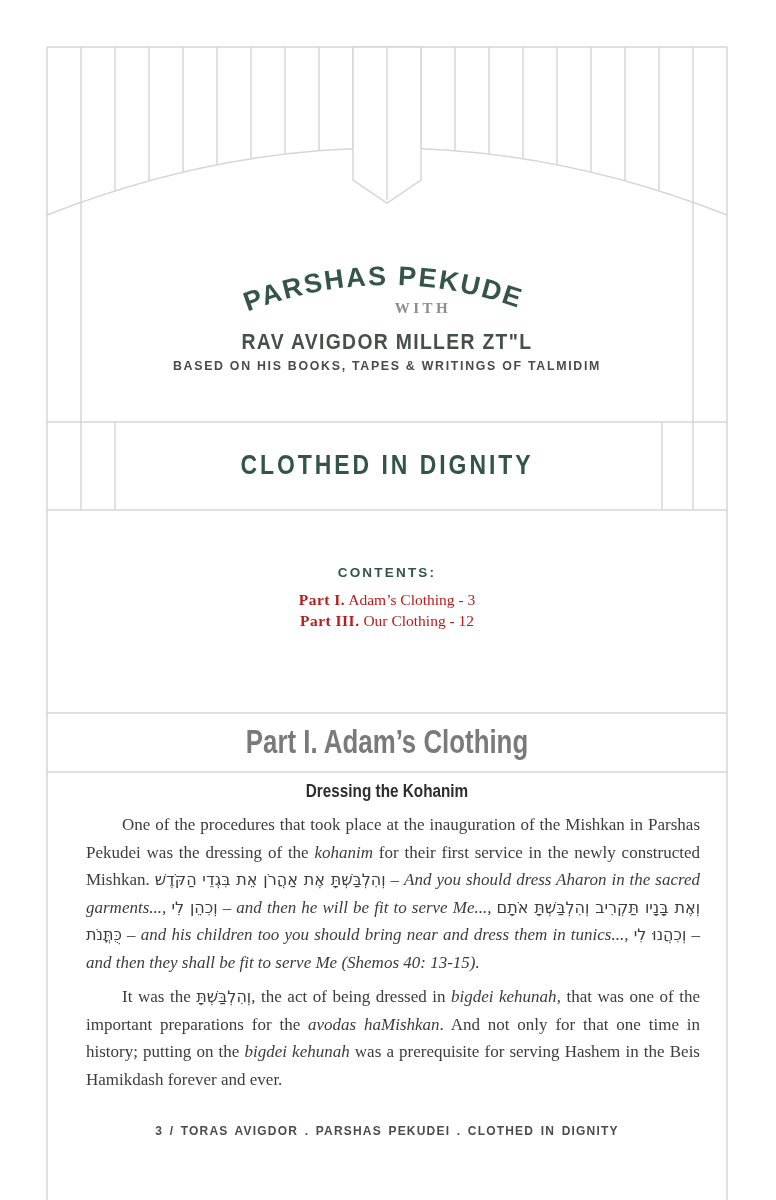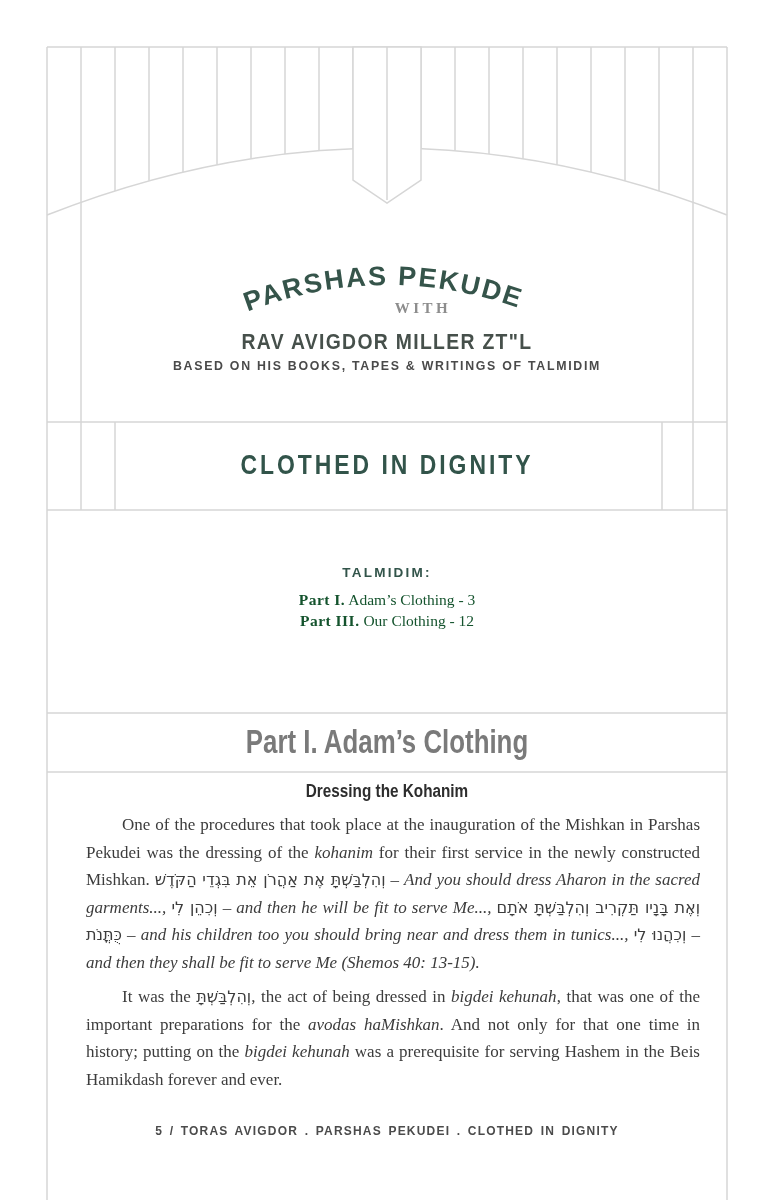--- a/index.html
+++ b/index.html
@@ -31,21 +31,21 @@
   .issue-title {
     top:450px; font-weight:bold; font-size:27px; letter-spacing:3.5px;
     color:#32544a; transform:scaleX(.85); transform-origin:center;
   }
   .contents-heading {
     top:565px; font-weight:bold; font-size:13.5px; letter-spacing:2.2px;
     color:#32544a;
   }
   .contents-list {
     top:590px; font-family:"Liberation Serif", serif; font-size:15.5px;
-    line-height:20.5px; color:#14532d;
+    line-height:20.5px; color:#b91c1c;
   }
   .contents-list b { letter-spacing:.5px; }
   .part-heading {
     top:724px; font-weight:bold; font-size:34px; color:#7a7a7a;
     transform:scaleX(.76); transform-origin:center; line-height:1;
   }
   .sub-heading {
     top:781px; font-weight:bold; font-size:18px; color:#2d2d2d;
     transform:scaleX(.85); transform-origin:center;
   }
@@ -108,31 +108,31 @@
   </svg>
 
   <div class="ctr with-label">WITH</div>
 
   <div class="ctr author">RAV AVIGDOR MILLER ZT"L</div>
 
   <div class="ctr tagline">BASED ON HIS BOOKS, TAPES &amp; WRITINGS OF TALMIDIM</div>
 
   <div class="ctr issue-title">CLOTHED IN DIGNITY</div>
 
-  <div class="ctr contents-heading">TALMIDIM:</div>
+  <div class="ctr contents-heading">CONTENTS:</div>
 
   <div class="ctr contents-list" id="contents-list">
       <div><b>Part I.</b> Adam’s Clothing - 3</div>
       <div><b>Part III.</b> Our Clothing - 12</div>
     </div>
 
   <div class="ctr part-heading">Part I. Adam’s Clothing</div>
 
   <div class="ctr sub-heading">Dressing the Kohanim</div>
 
   <div class="article-body" id="article-body">
       <p><span>One of the procedures that took place at the inauguration of the Mishkan in Parshas Pekudei was the dressing of the </span><span class="it">kohanim</span><span> for their first service in the newly constructed Mishkan. </span><span class="heb">וְהִלְבַּשְׁתָּ אֶת אַהֲרֹן אֵת בִּגְדֵי הַקֹּדֶשׁ</span><span> – </span><span class="it">And you should dress Aharon in the sacred garments..., </span><span class="heb">וְכִהֵן לִי</span><span> – </span><span class="it">and then he will be fit to serve Me..., </span><span class="heb">וְאֶת בָּנָיו תַּקְרִיב וְהִלְבַּשְׁתָּ אֹתָם כֻּתֳּנֹת</span><span> – </span><span class="it">and his children too you should bring near and dress them in tunics..., </span><span class="heb">וְכִהֲנוּ לִי</span><span> – </span><span class="it">and then they shall be fit to serve Me (Shemos 40: 13-15).</span></p>
       <p><span>It was the </span><span class="heb">וְהִלְבַּשְׁתָּ</span><span>, the act of being dressed in </span><span class="it">bigdei kehunah</span><span>, that was one of the important preparations for the </span><span class="it">avodas haMishkan</span><span>. And not only for that one time in history; putting on the </span><span class="it">bigdei kehunah</span><span> was a prerequisite for serving Hashem in the Beis Hamikdash forever and ever.</span></p>
     </div>
 
-  <div class="ctr page-footer">5 / TORAS AVIGDOR . PARSHAS PEKUDEI . CLOTHED IN DIGNITY</div>
+  <div class="ctr page-footer">3 / TORAS AVIGDOR . PARSHAS PEKUDEI . CLOTHED IN DIGNITY</div>
 
 </div>
 
 </body></html>

